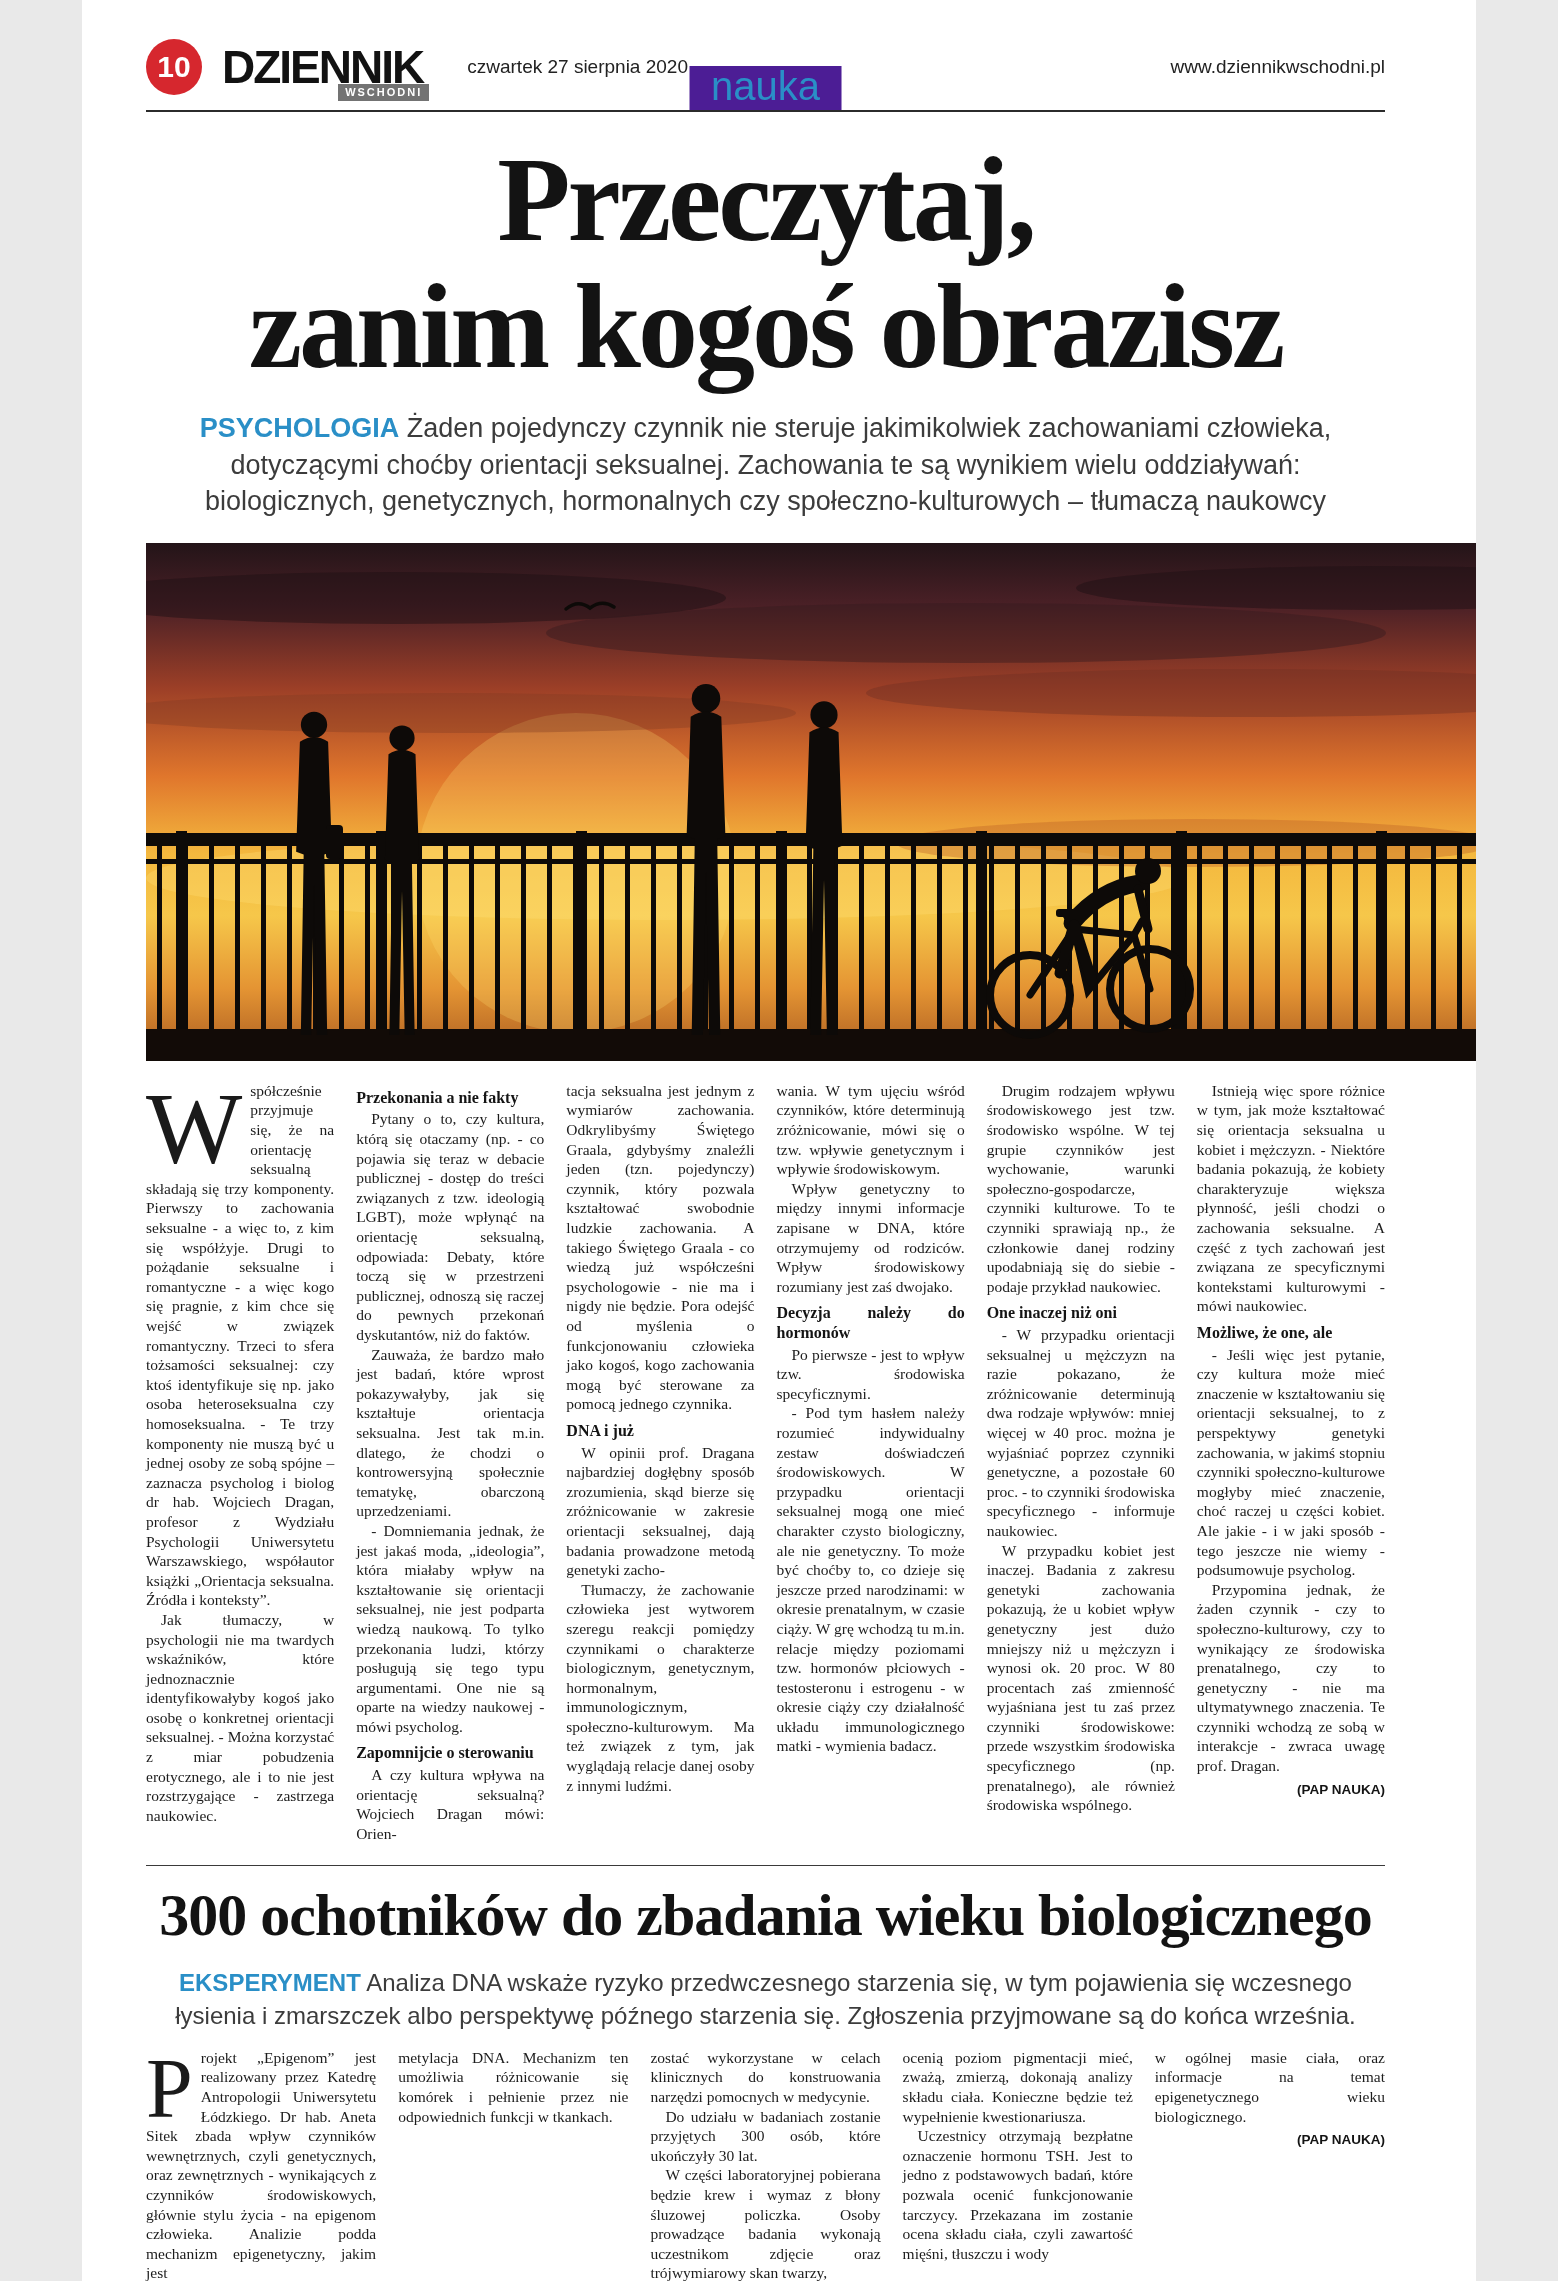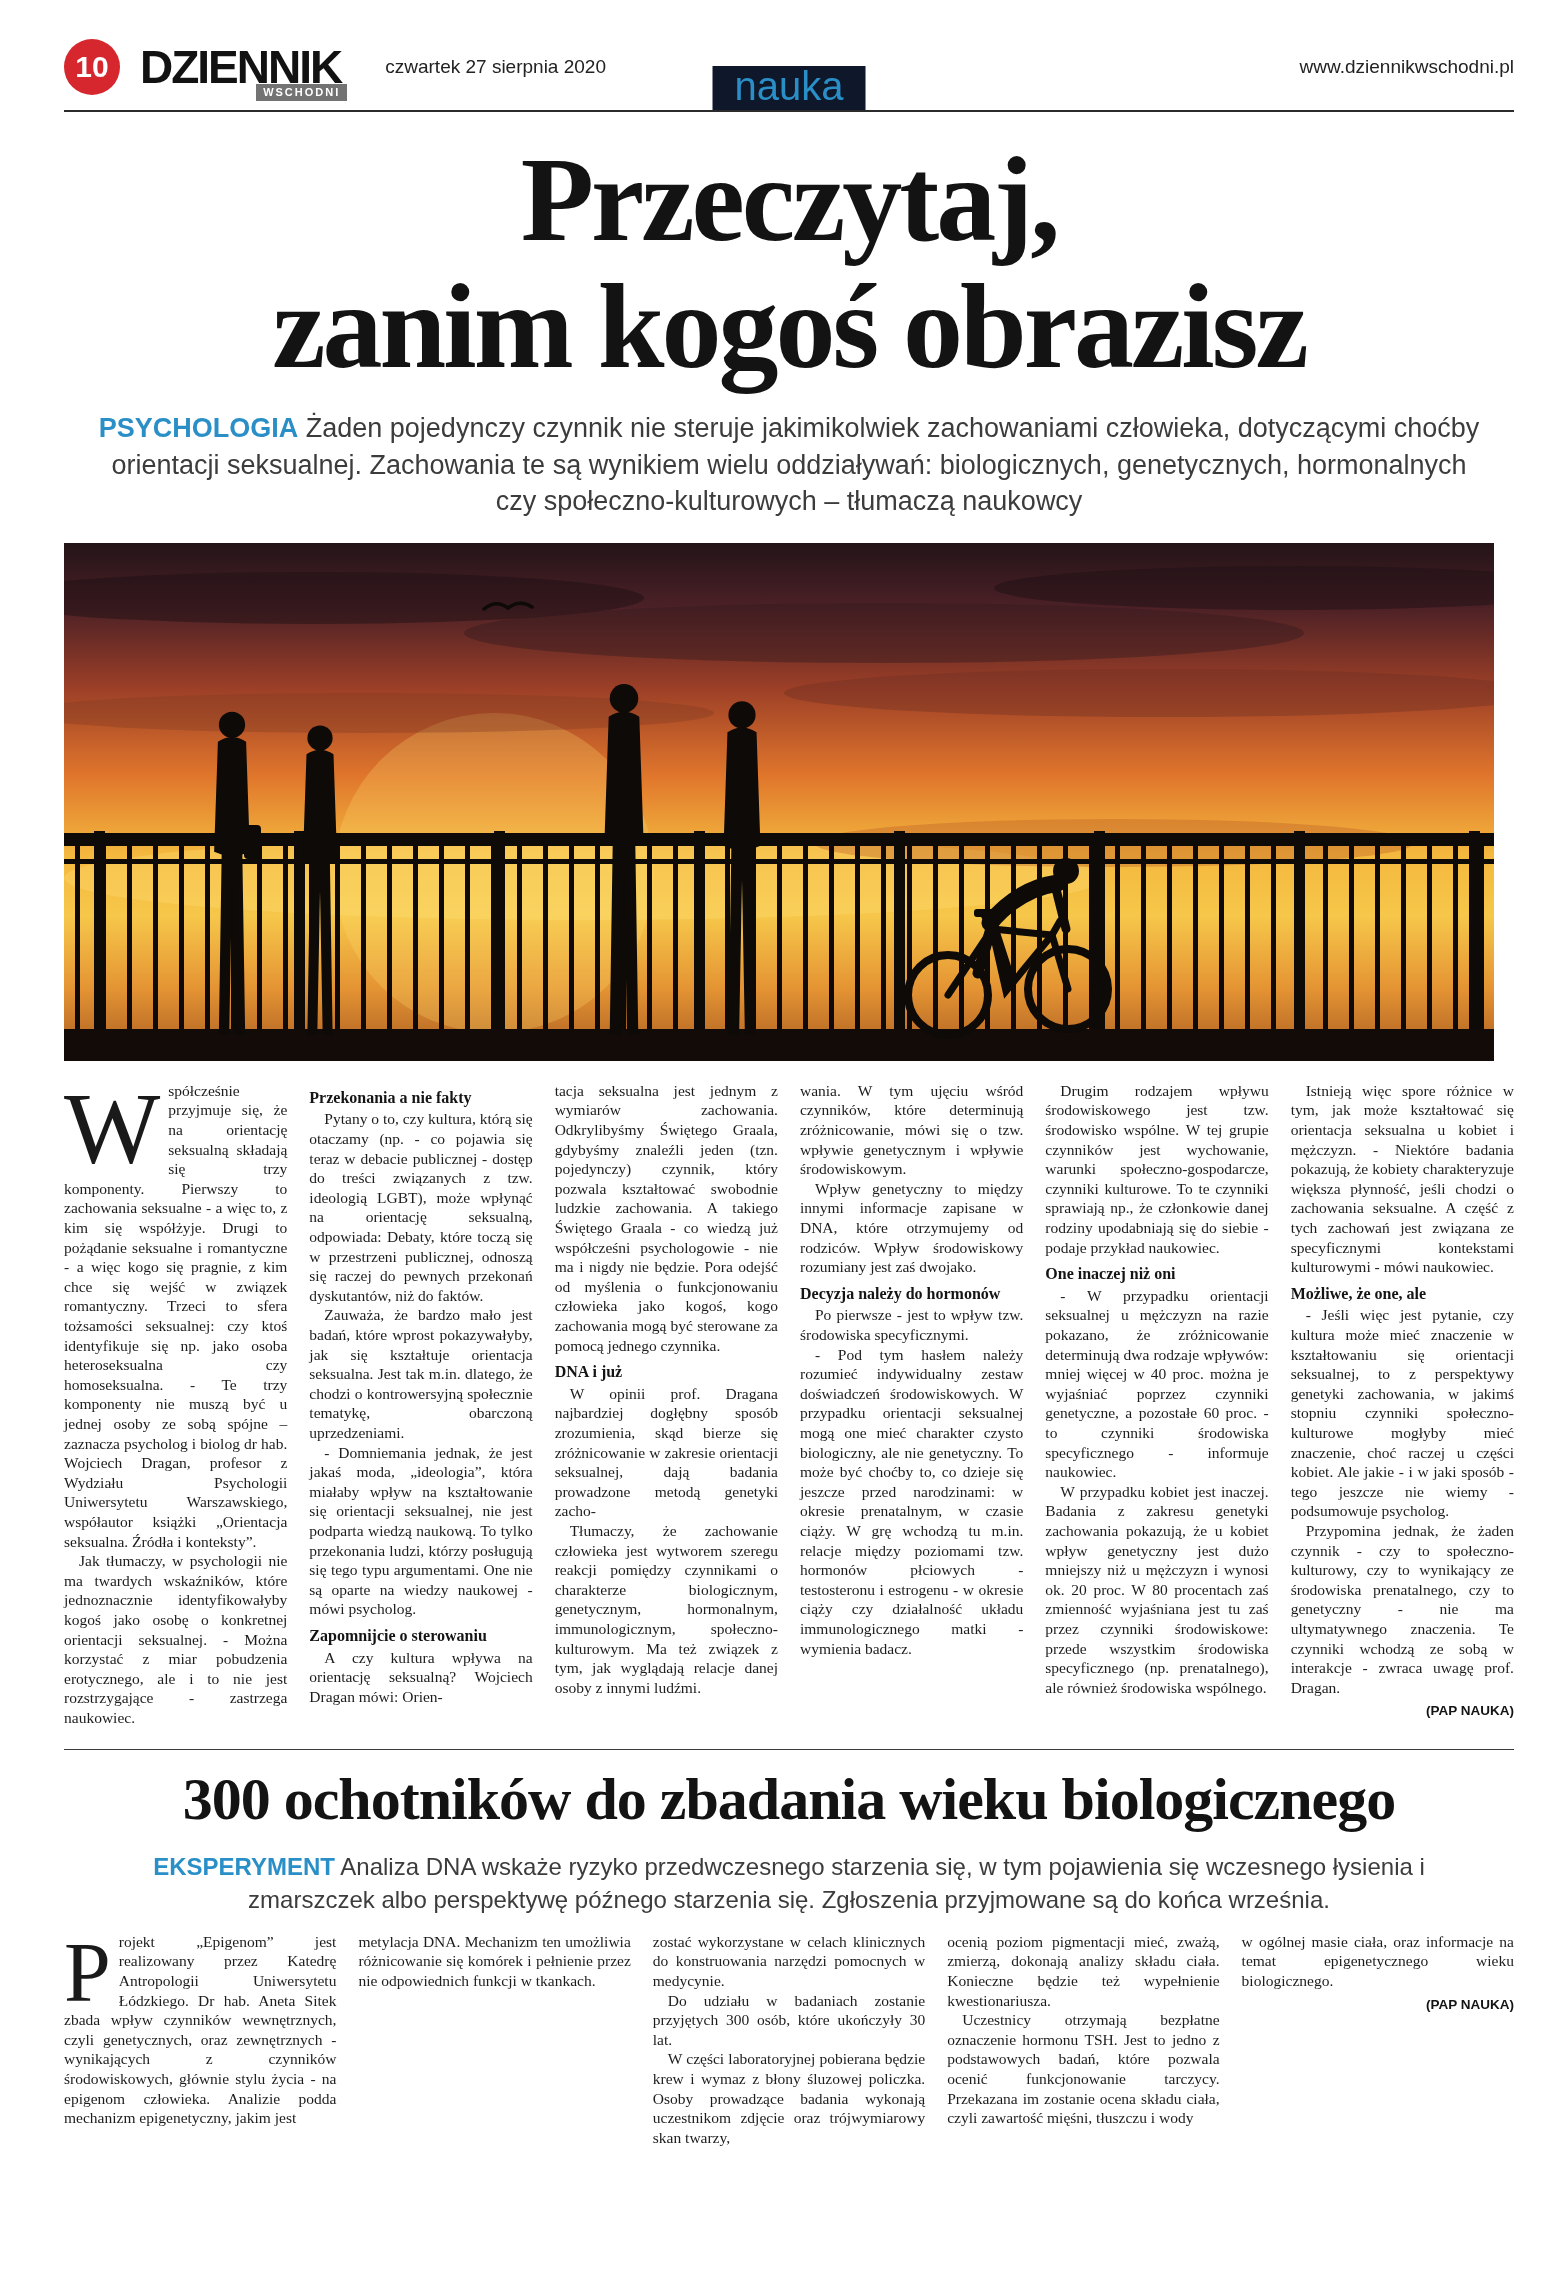--- a/index.html
+++ b/index.html
@@ -1,20 +1,20 @@
 <!DOCTYPE html>
 <html lang="pl"><head>
 <meta charset="utf-8">
 <style>
   * { box-sizing: border-box; }
   html,body { margin:0; padding:0; background:#e9e9e9; }
   .page {
-    width:1558px; height:2281px; margin:0 auto; background:#ffffff;
+    width:1394px; height:2281px; margin:0 auto; background:#ffffff;
     font-family:"Liberation Serif", serif; color:#1e1e1e;
-    padding:24px 44px 0 64px; overflow:hidden; position:relative;
+    padding:24px 91px 0 64px; overflow:hidden; position:relative;
   }
 
   
   .masthead {
     position:relative; display:flex; align-items:center;
     height:88px; border-bottom:2px solid #2b2b2b;
   }
   .pagenum {
     width:56px; height:56px; border-radius:50%; background:#d6272e;
     color:#fff; font:700 30px/56px "Liberation Sans", sans-serif;
@@ -29,21 +29,21 @@
     position:absolute; right:4px; bottom:-11px; background:#737373; color:#fff;
     font:700 11px/1 "Liberation Sans", sans-serif; letter-spacing:2px; padding:3px 7px;
   }
   .issue-date {
     margin-left:34px; font:400 19px "Liberation Sans", sans-serif; color:#222;
     flex:0 0 auto;
   }
   .section-label {
     position:absolute; left:50%; bottom:0; transform:translateX(-50%);
     font:400 40px/1 "Liberation Sans", sans-serif; color:#2a8fc7;
-    background:#0f172a; padding:0 22px 4px 22px;
+    background:#4c1d95; padding:0 22px 4px 22px;
   }
   .website {
     margin-left:auto; font:400 19px "Liberation Sans", sans-serif; color:#222;
   }
 
   
   .headline { margin:24px 0 0 0; text-align:center; }
   .hl-line {
     display:block; font-family:"Liberation Serif", serif; font-weight:700;
     font-size:120px; line-height:1.06; letter-spacing:-3px; color:#131313;

